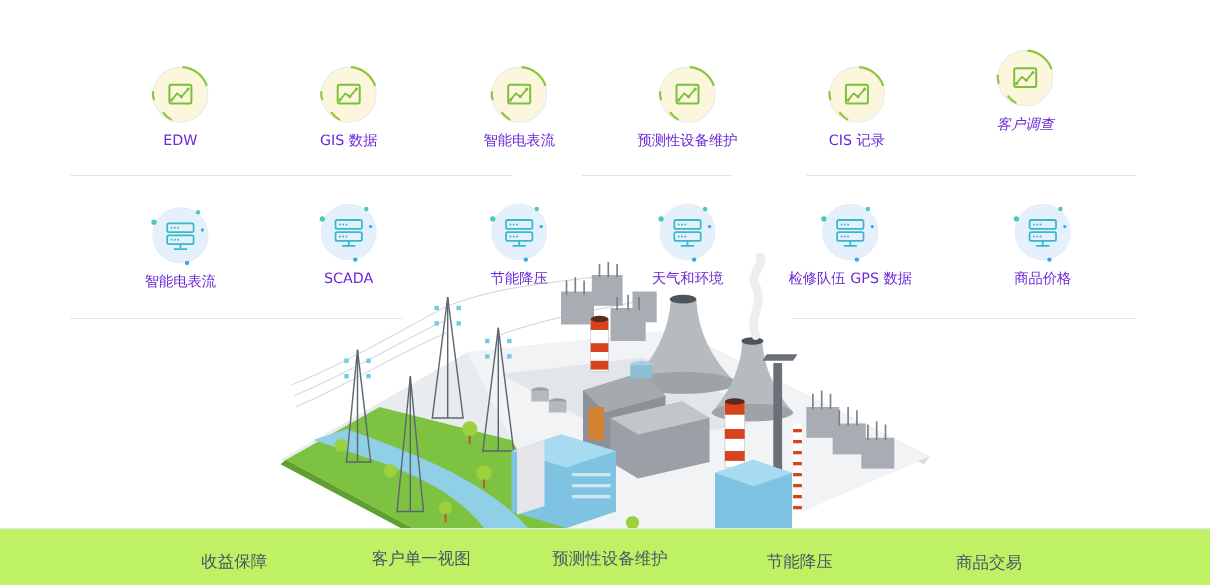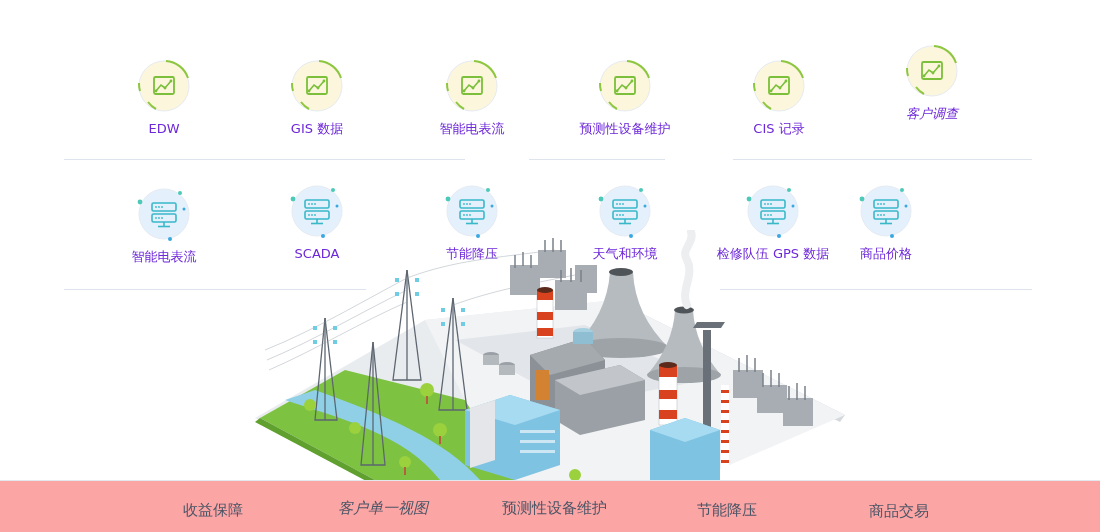--- a/index.html
+++ b/index.html
@@ -8,21 +8,21 @@
 
   .source-item { position: absolute; width: 140px; display: flex; flex-direction: column; align-items: center; }
   .icon-wrap { width: 56px; height: 56px; position: relative; }
   .icon-wrap svg { position: absolute; left: 0; top: 0; }
   .source-label { margin-top: 7px; font-size: 13px; color: #6d28d9; white-space: nowrap; line-height: 16px; }
 
   .divider { position: absolute; height: 1px; background: #dde4ee; }
 
   .illustration { position: absolute; left: 255px; top: 230px; width: 600px; height: 250px; }
 
-  .footer-bar { position: absolute; left: 0; top: 480px; width: 1100px; height: 52px; background: #fca5a5; border-top: 1px solid #e3e8ef; }
+  .footer-bar { position: absolute; left: 0; top: 480px; width: 1100px; height: 52px; background: #bef264; border-top: 1px solid #e3e8ef; }
   .footer-item { position: absolute; top: 17px; font-size: 15px; color: #4a5566; white-space: nowrap; cursor: pointer; }
 </style>
 </head>
 <body>
 
 <div>
   <div class="source-item" style="left:94px; top:58px;">
     <div class="icon-wrap">
       <svg width="56" height="56" viewBox="0 0 56 56">
         <circle cx="28" cy="28" r="25" fill="#fbf6dc" stroke="#e6ebf2" stroke-width="1"></circle>
@@ -238,21 +238,21 @@
         <circle cx="20" cy="32" r="0.9" fill="#39b8c9"></circle>
           <circle cx="23" cy="32" r="0.9" fill="#39b8c9"></circle>
           <circle cx="26" cy="32" r="0.9" fill="#39b8c9"></circle>
         <line x1="28" y1="36" x2="28" y2="40" stroke="#39b8c9" stroke-width="1.6"></line>
         <line x1="22" y1="40.5" x2="34" y2="40.5" stroke="#39b8c9" stroke-width="1.6"></line>
       </svg>
     </div>
     <span class="source-label">检修队伍 GPS 数据</span>
   </div>
 
-  <div class="source-item" style="left:816px; top:183px;">
+  <div class="source-item" style="left:878px; top:183px;">
     <div class="icon-wrap">
       <svg width="56" height="56" viewBox="0 0 56 56">
         <circle cx="28" cy="28" r="25" fill="#e4f1fd" stroke="#e6ebf2" stroke-width="1"></circle>
         <circle cx="4" cy="16" r="2.4" fill="#4cc9b8"></circle>
         <circle cx="44" cy="7" r="2" fill="#4cc9b8"></circle>
         <circle cx="48" cy="23" r="1.5" fill="#3aa7e0"></circle>
         <circle cx="34" cy="53" r="2" fill="#3aa7e0"></circle>
         <rect x="16" y="17" width="24" height="8" rx="1.5" fill="none" stroke="#39b8c9" stroke-width="1.6"></rect>
         <rect x="16" y="28" width="24" height="8" rx="1.5" fill="none" stroke="#39b8c9" stroke-width="1.6"></rect>
         <circle cx="20" cy="21" r="0.9" fill="#39b8c9"></circle>
@@ -423,17 +423,17 @@
         <line x1="524" y1="143" x2="524" y2="157"></line>
       <line x1="534" y1="156" x2="534" y2="170"></line>
         <line x1="542" y1="153" x2="542" y2="170"></line>
         <line x1="550" y1="156" x2="550" y2="170"></line>
     </g>
   </svg>
 </div>
 
 <div class="footer-bar">
   <span class="footer-item" style="left:183px; top:20px;">收益保障</span>
-  <span class="footer-item" style="left:338px; top:18px;font-style:italic;">客户单一视图</span>
+  <span class="footer-item" style="left:338px; top:18px;">客户单一视图</span>
   <span class="footer-item" style="left:502px; top:18px;">预测性设备维护</span>
   <span class="footer-item" style="left:697px; top:20px;">节能降压</span>
   <span class="footer-item" style="left:869px; top:21px;">商品交易</span>
 </div>
 
 </body></html>

